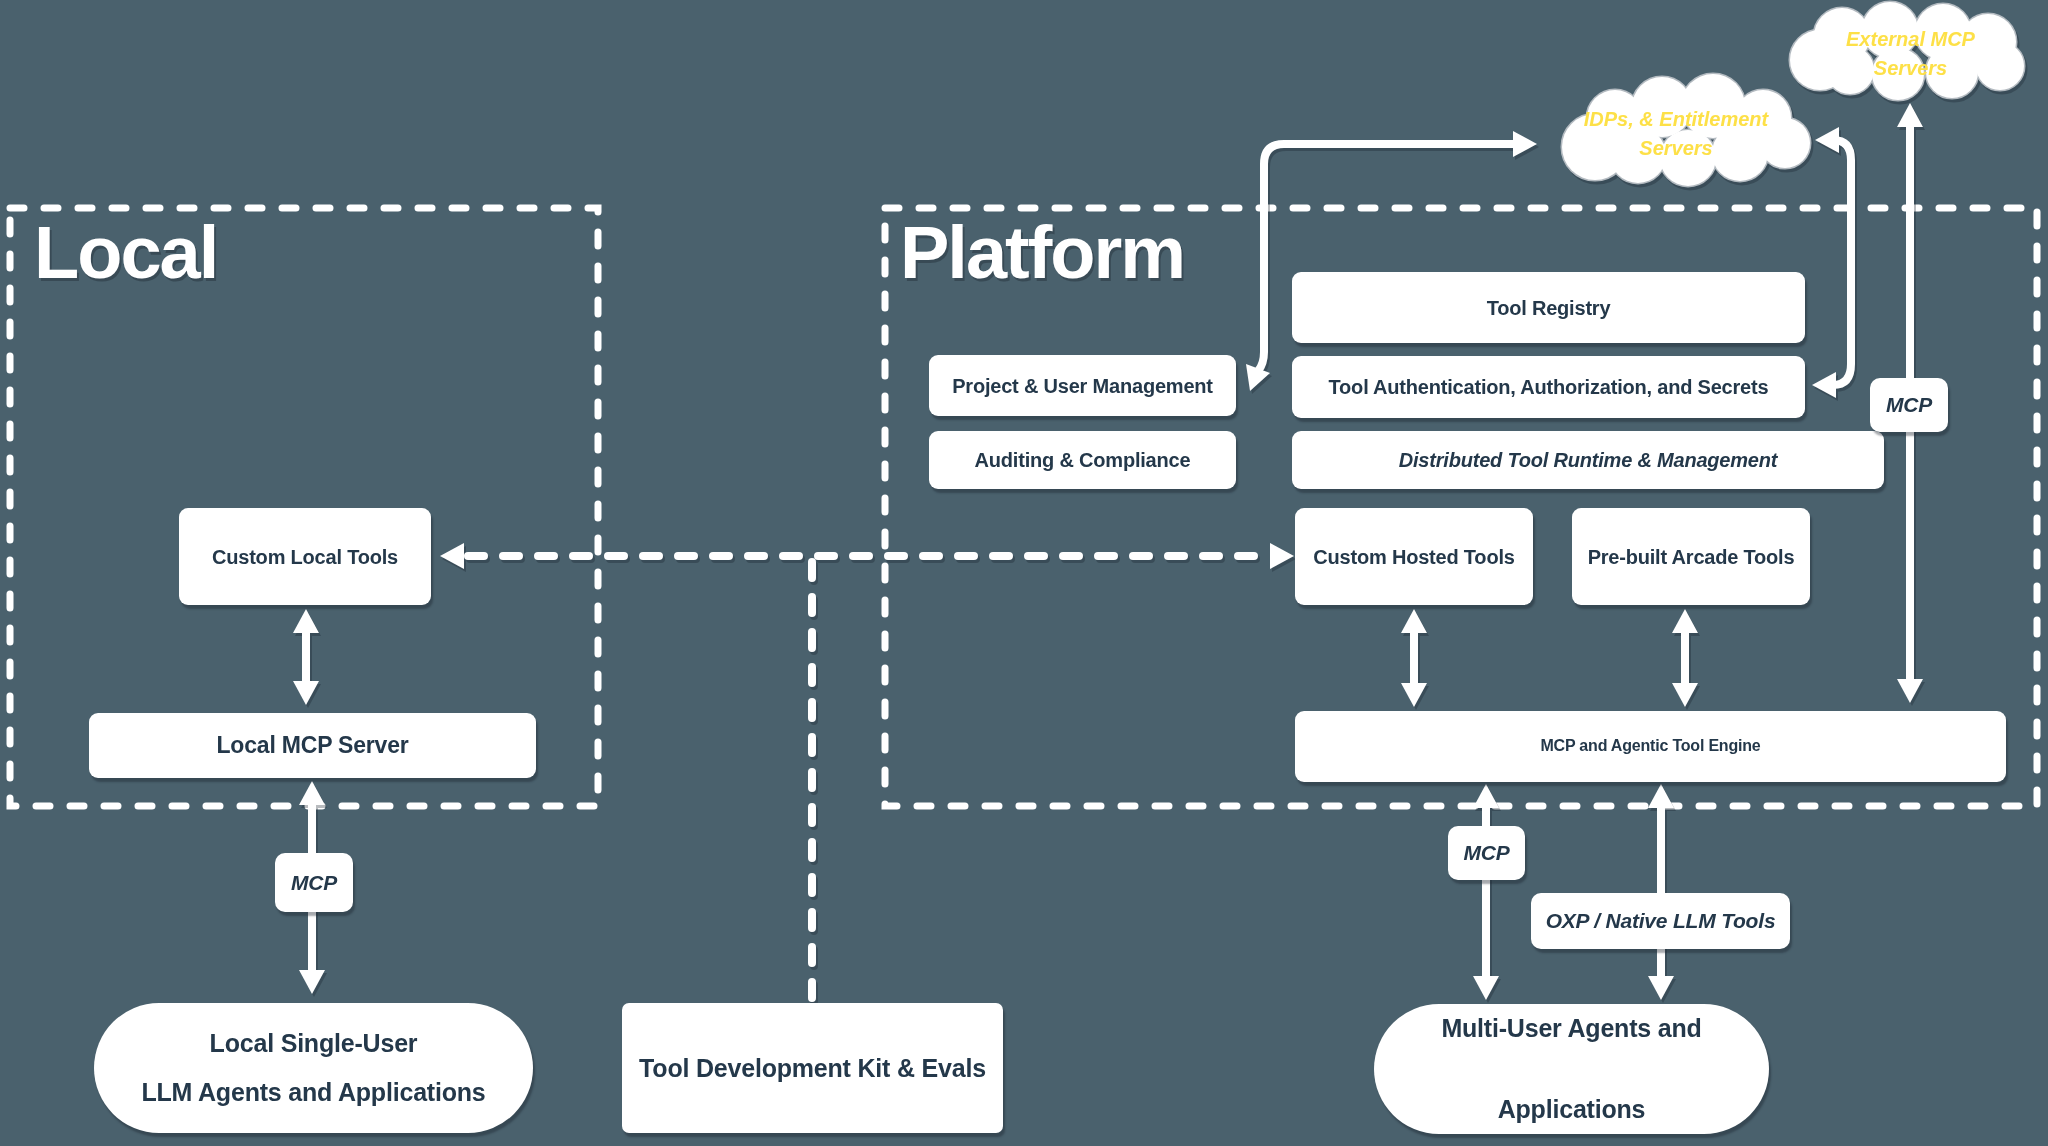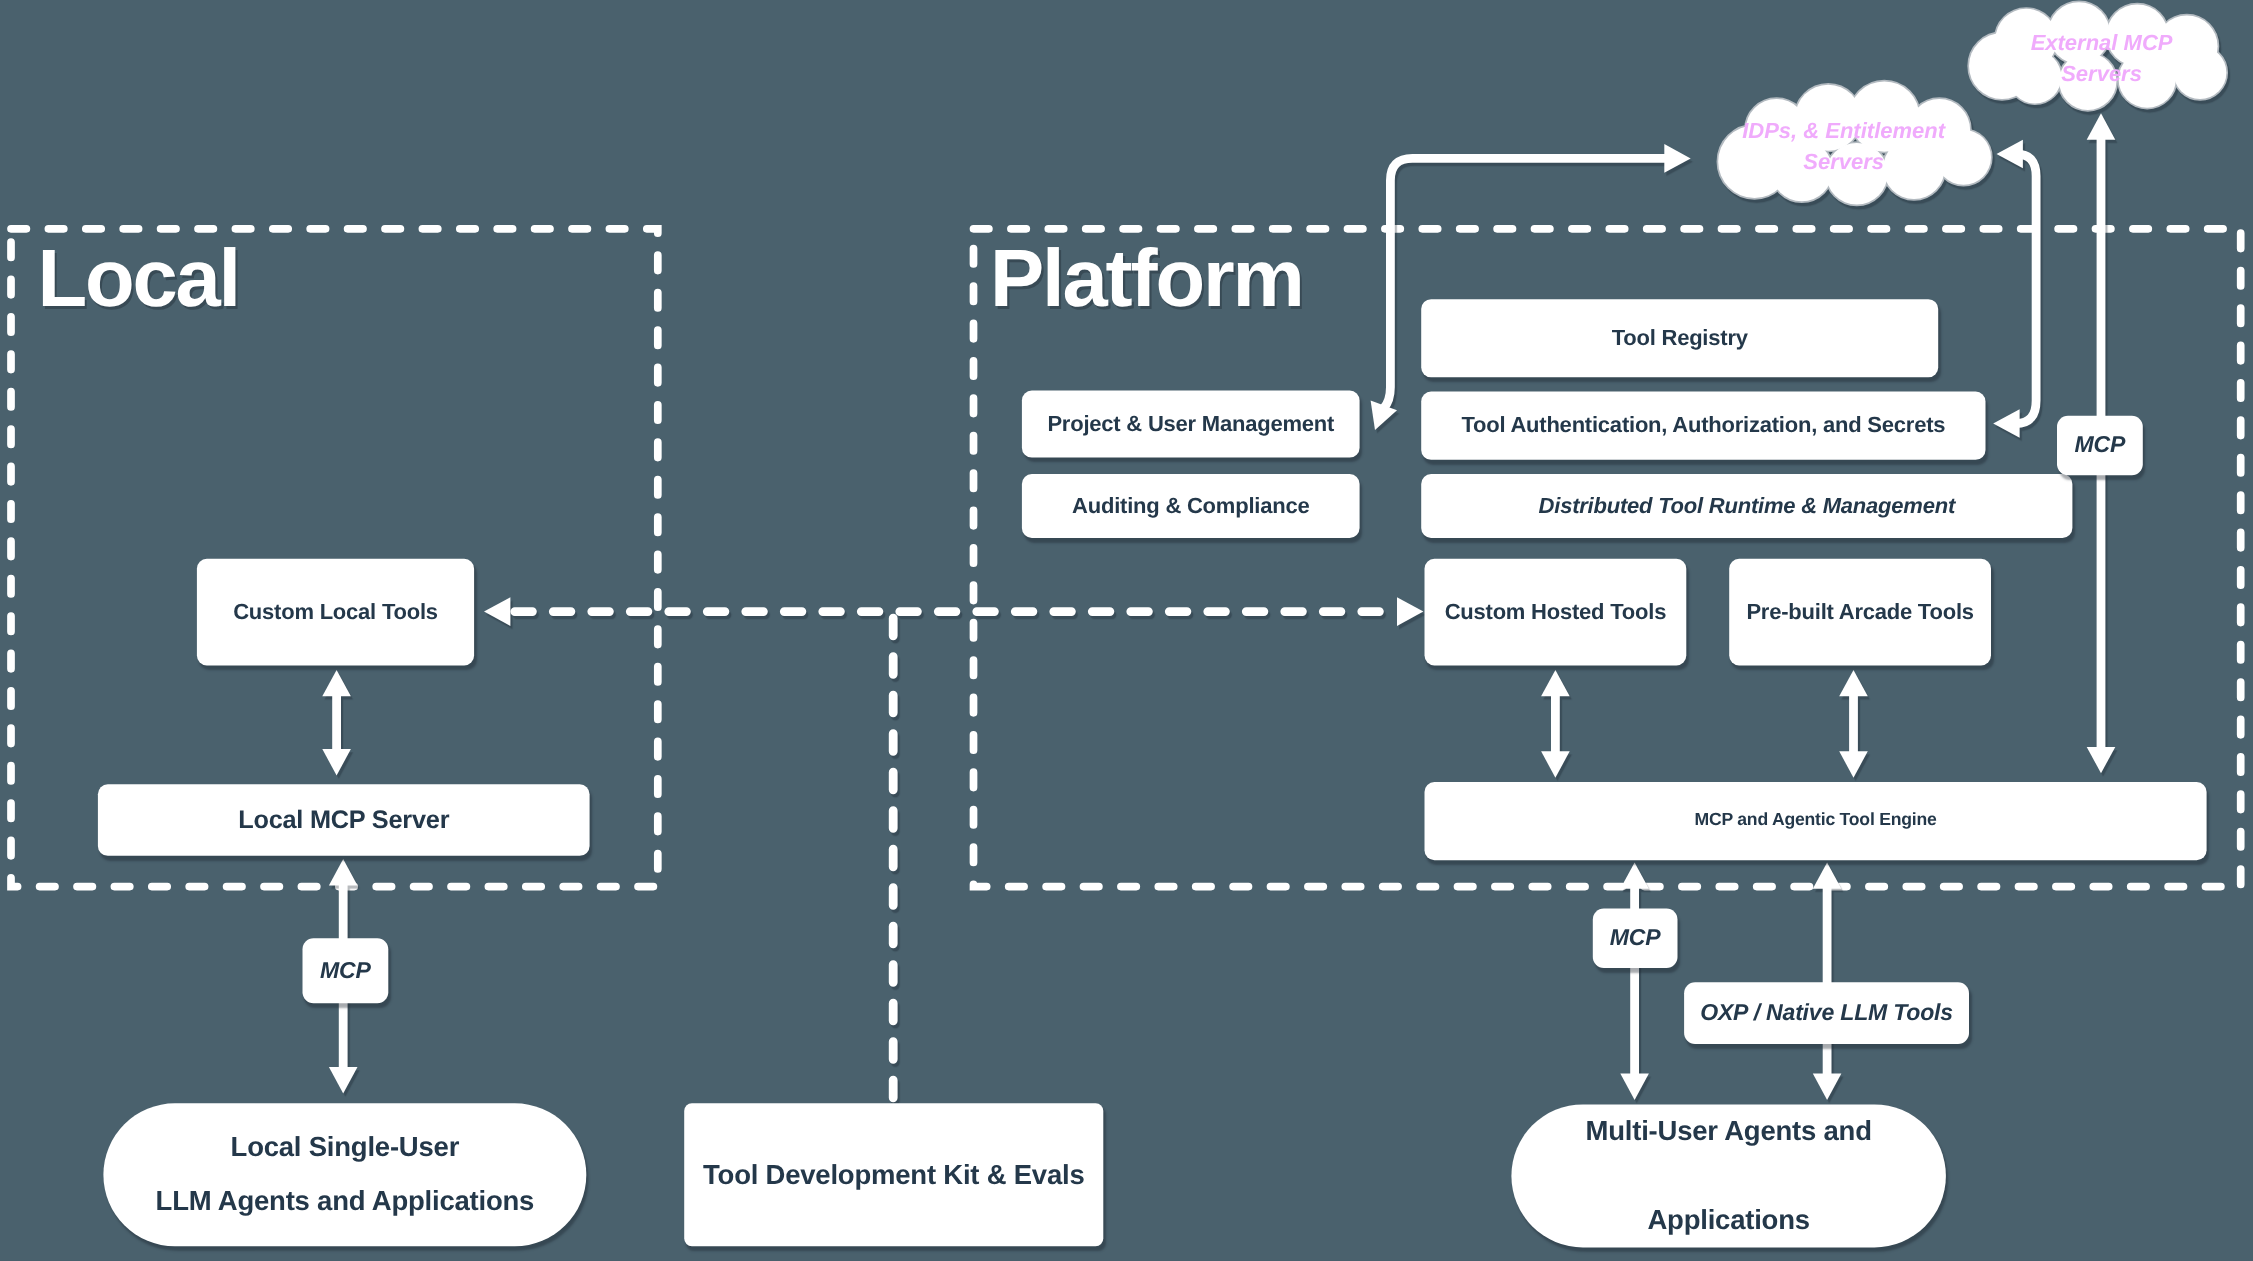--- a/index.html
+++ b/index.html
@@ -9,21 +9,21 @@
   .shadowed{filter:drop-shadow(2px 3px 0 rgba(20,30,40,0.30));}
   .node{position:absolute;display:flex;align-items:center;justify-content:center;text-align:center;
         background:#ffffff;border-radius:9px;color:#24384a;font-size:20px;font-weight:bold;
         letter-spacing:-0.2px;box-shadow:2px 4px 2px rgba(23,32,41,0.38);line-height:1.3;}
   .pill{border-radius:65px;font-size:25px;line-height:1.5;}
   .big{font-size:25px;}
   .tag{border-radius:10px;font-style:italic;font-size:21px;font-weight:bold;}
   .group-title{position:absolute;color:#ffffff;font-size:74px;font-weight:bold;letter-spacing:-2px;
         line-height:1;text-shadow:2px 3px 0 rgba(23,32,41,0.35);}
   .cloud-label{position:absolute;display:flex;flex-direction:column;align-items:center;justify-content:center;
-        text-align:center;color:#f0abfc;font-style:italic;font-weight:bold;font-size:20px;line-height:1.45;}
+        text-align:center;color:#fde047;font-style:italic;font-weight:bold;font-size:20px;line-height:1.45;}
 </style>
 </head>
 <body>
 
 <div id="canvas">
 
   <svg id="wires" viewBox="0 0 2048 1146">
 
     <g>
       <rect x="10" y="208" width="588" height="598" fill="none" stroke="#ffffff" stroke-width="7" stroke-dasharray="14 20" stroke-linecap="round"></rect>
@@ -153,21 +153,21 @@
   <div class="group-title" style="left:900px;top:216px;">Platform</div>
 
   <div class="cloud-label" style="left:1808px;top:28px;width:205px;height:52px;">
     <span>External MCP Servers</span>
   </div>
   <div class="cloud-label" style="left:1568px;top:102px;width:216px;height:64px;">
     <span>IDPs, &amp; Entitlement</span>
     <span>Servers</span>
   </div>
 
-  <div class="node" style="left:1292px;top:272px;width:470px;height:71px;">Tool Registry</div>
+  <div class="node" style="left:1292px;top:272px;width:513px;height:71px;">Tool Registry</div>
   <div class="node" style="left:929px;top:355px;width:307px;height:61px;">Project &amp; User Management</div>
   <div class="node" style="left:1292px;top:356px;width:513px;height:62px;">Tool Authentication, Authorization, and Secrets</div>
   <div class="node" style="left:929px;top:431px;width:307px;height:58px;">Auditing &amp; Compliance</div>
   <div class="node" style="left:1292px;top:431px;width:592px;height:58px;font-style:italic;">Distributed Tool Runtime &amp; Management</div>
   <div class="node" style="left:1295px;top:508px;width:238px;height:97px;">Custom Hosted Tools</div>
   <div class="node" style="left:1572px;top:508px;width:238px;height:97px;">Pre-built Arcade Tools</div>
   <div class="node" style="left:1295px;top:711px;width:711px;height:71px;font-size:16px;">MCP and Agentic Tool Engine</div>
 
   <div class="node" style="left:179px;top:508px;width:252px;height:97px;">Custom Local Tools</div>
   <div class="node" style="left:89px;top:713px;width:447px;height:65px;font-size:23px;">Local MCP Server</div>

